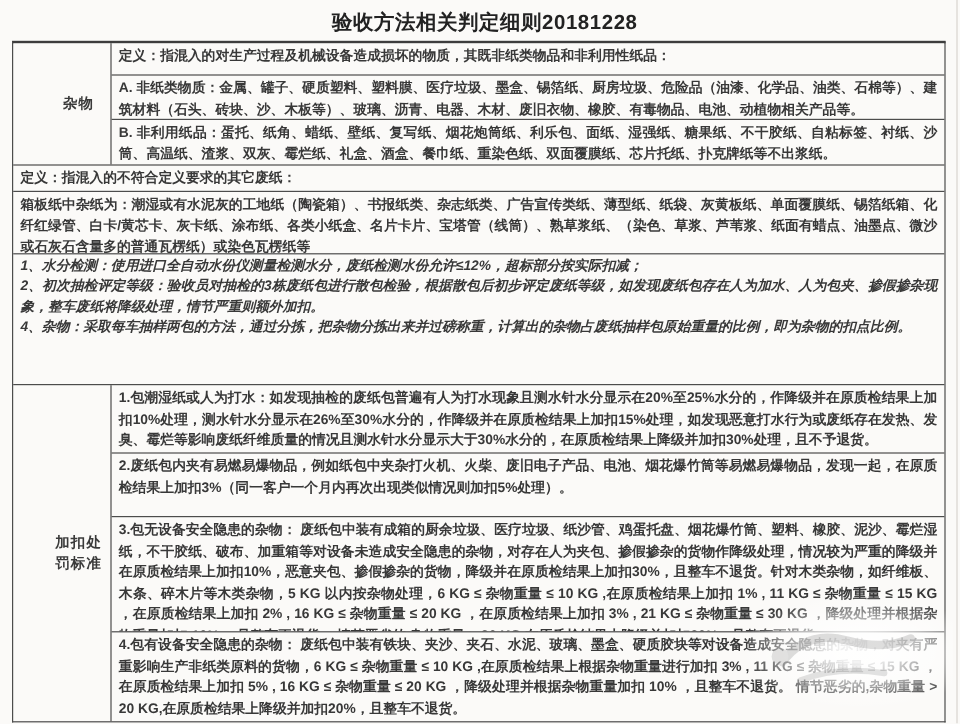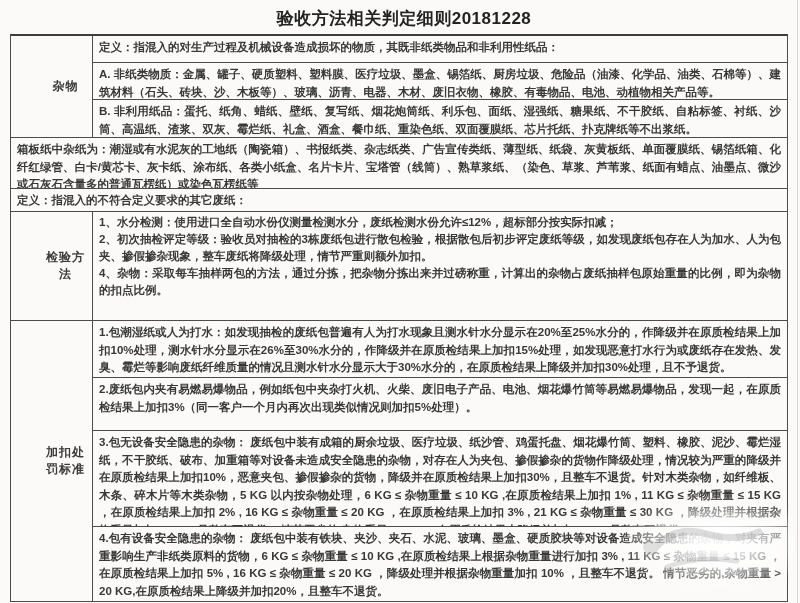--- a/index.html
+++ b/index.html
@@ -41,21 +41,21 @@
   .cell{
     border-bottom:1px solid #4c4c4c;
     padding:3px 6px 2px 6px;
     font-size:11.5px;font-weight:600;line-height:17.5px;color:#383838;
     box-sizing:border-box;overflow:hidden;
     text-align:justify;
   }
   .cell:last-child{border-bottom:none;}
   .h27{height:27px}.h37{height:37px}
   .h22{height:22px}.h51{height:51px}
-  .h108{height:108px;line-height:17px;padding-top:2px;}
+  .h108{height:108px;line-height:17px;padding-top:2px;font-style:italic;}
   .h57{height:57px}.h53{height:53px}.h96{height:96px}.h74{height:74px}
   .para{display:block;}
   .watermark{
     position:absolute;left:622px;top:497px;width:172px;height:92px;
     background:radial-gradient(ellipse at 55% 50%, rgba(255,255,255,0.92) 15%, rgba(255,255,255,0.55) 45%, rgba(255,255,255,0) 75%);
     pointer-events:none;
   }
   .watermark svg{opacity:0.28;}
   .photo-edge{
     position:absolute;right:2px;top:0;bottom:0;width:1px;
@@ -75,27 +75,26 @@
       <div class="sec-label">杂物</div>
       <div class="sec-cells">
         <div class="cell h27">定义：指混入的对生产过程及机械设备造成损坏的物质，其既非纸类物品和非利用性纸品：</div>
         <div class="cell h37">A. 非纸类物质：金属、罐子、硬质塑料、塑料膜、医疗垃圾、墨盒、锡箔纸、厨房垃圾、危险品（油漆、化学品、油类、石棉等）、建筑材料（石头、砖块、沙、木板等）、玻璃、沥青、电器、木材、废旧衣物、橡胶、有毒物品、电池、动植物相关产品等。</div>
         <div class="cell h37">B. 非利用纸品：蛋托、纸角、蜡纸、壁纸、复写纸、烟花炮筒纸、利乐包、面纸、湿强纸、糖果纸、不干胶纸、自粘标签、衬纸、沙筒、高温纸、渣浆、双灰、霉烂纸、礼盒、酒盒、餐巾纸、重染色纸、双面覆膜纸、芯片托纸、扑克牌纸等不出浆纸。</div>
       </div>
     </div>
 
     <div class="sec">
       <div class="sec-cells">
+        <div class="cell h22">定义：指混入的不符合定义要求的其它废纸：</div>
         <div class="cell h51">箱板纸中杂纸为：潮湿或有水泥灰的工地纸（陶瓷箱）、书报纸类、杂志纸类、广告宣传类纸、薄型纸、纸袋、灰黄板纸、单面覆膜纸、锡箔纸箱、化纤红绿管、白卡/黄芯卡、灰卡纸、涂布纸、各类小纸盒、名片卡片、宝塔管（线筒）、熟草浆纸、（染色、草浆、芦苇浆、纸面有蜡点、油墨点、微沙或石灰石含量多的普通瓦楞纸）或染色瓦楞纸等</div>
-        <div class="cell h22">定义：指混入的不符合定义要求的其它废纸：</div>
       </div>
     </div>
 
     <div class="sec">
-      <div class="sec-label">检验方法</div>
       <div class="sec-cells">
         <div class="cell h108">
           <span class="para">1、水分检测：使用进口全自动水份仪测量检测水分，废纸检测水份允许≤12%，超标部分按实际扣减；</span>
           <span class="para">2、初次抽检评定等级：验收员对抽检的3栋废纸包进行散包检验，根据散包后初步评定废纸等级，如发现废纸包存在人为加水、人为包夹、掺假掺杂现象，整车废纸将降级处理，情节严重则额外加扣。</span>
           <span class="para">4、杂物：采取每车抽样两包的方法，通过分拣，把杂物分拣出来并过磅称重，计算出的杂物占废纸抽样包原始重量的比例，即为杂物的扣点比例。</span>
         </div>
       </div>
     </div>
 
     <div class="sec">

